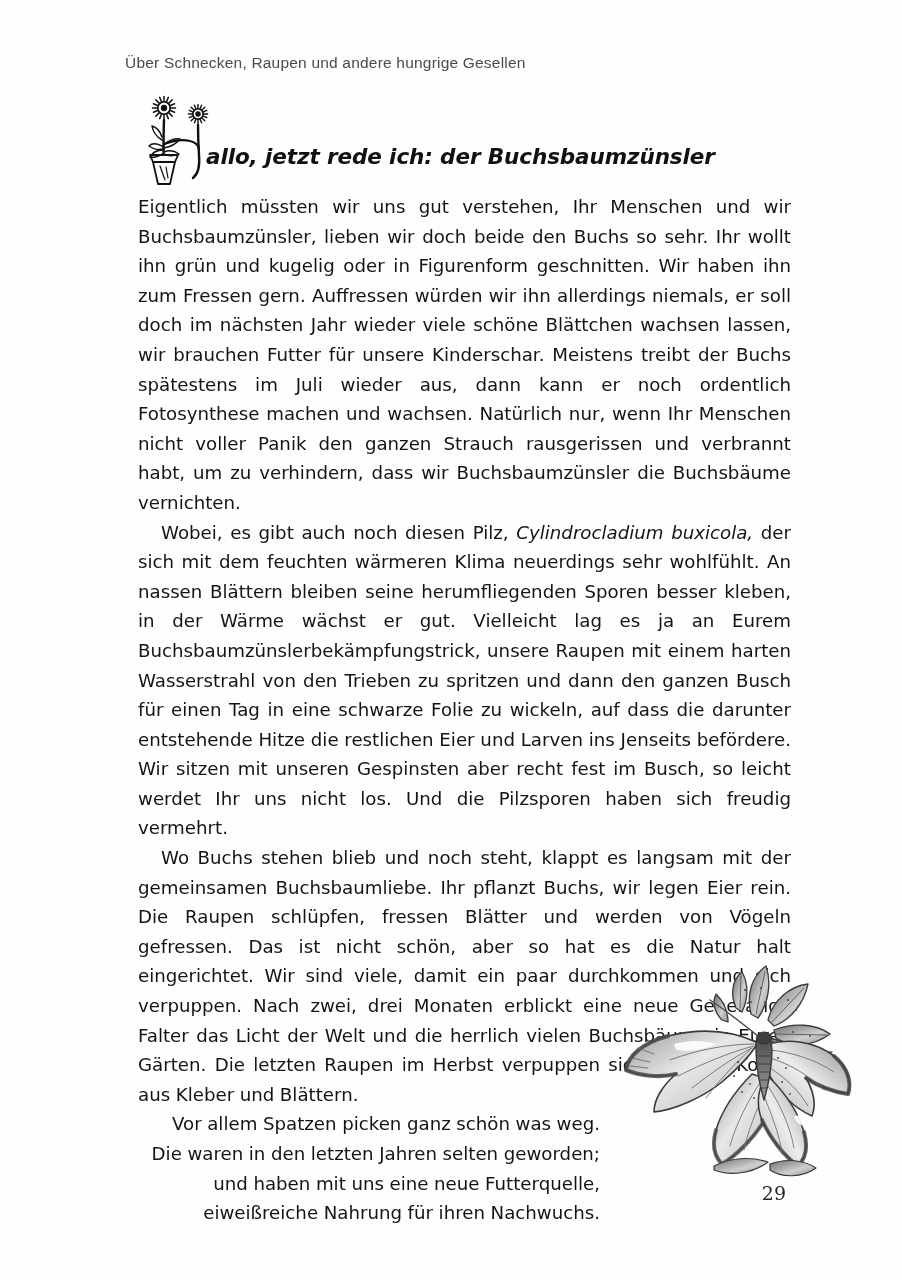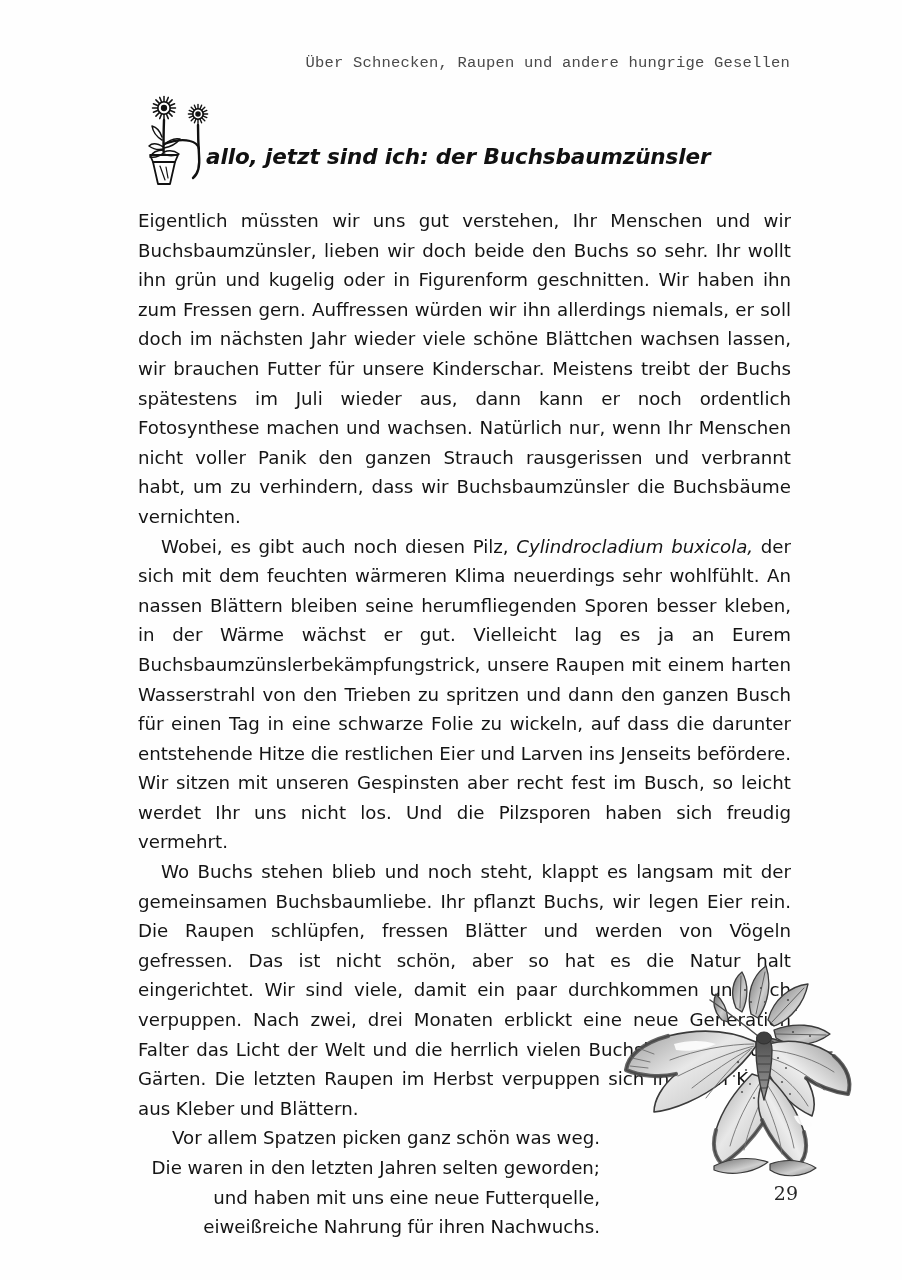--- a/index.html
+++ b/index.html
@@ -19,24 +19,23 @@
   .page {
     position: absolute;
     inset: 0;
     background: #fefefe;
   }
 
   
   .running-head {
     position: absolute;
     top: 54px;
-    left: 138px;
+    left: 125px;
     width: 652px;
-    text-align: right;
-    font-family: Liberation Mono, monospace;
+    font-family: Liberation Sans, sans-serif;
     font-size: 15.5px;
     letter-spacing: 0.2px;
     color: #4a4a4a;
     white-space: nowrap;
   }
 
   
   .heading-row {
     position: absolute;
     top: 92px;
@@ -63,21 +62,21 @@
     font-weight: bold;
     font-style: italic;
     letter-spacing: -0.1px;
     color: #111111;
     white-space: nowrap;
   }
 
   
   .body-col {
     position: absolute;
-    top: 206px;
+    top: 192px;
     left: 138px;
     width: 653px;
   }
 
   p.para {
     margin: 0;
     font-family: "DejaVu Sans", sans-serif;
     font-size: 18.2px;
     line-height: 29.6px;
     text-align: justify;
@@ -104,21 +103,21 @@
     left: 618px;
     top: 958px;
     width: 268px;
     height: 235px;
   }
   .moth-illustration svg { display: block; }
 
   
   .page-number {
     position: absolute;
-    left: 146px;
+    left: 134px;
     top: 1182px;
     width: 652px;
     text-align: right;
     font-family: "DejaVu Serif", serif;
     font-size: 19px;
     color: #262626;
   }
 </style>
 </head>
 <body>
@@ -191,21 +190,21 @@
           <path d="M24,45 C22,39 18,35 14,34 C15,40 19,45 24,48"></path>
 
           <path d="M12,63 L40,63 L37,70 L15,70 Z" stroke-width="1.8"></path>
           <path d="M15,70 L37,70 L32,92 L20,92 Z" stroke-width="1.8"></path>
           <path d="M22,74 L27,88" stroke-width="1.2"></path>
           <path d="M28,75 L30,86" stroke-width="1.2"></path>
         </g>
       </svg>
     </div>
 
-    <div class="heading-text">allo, jetzt sind ich: der Buchsbaumzünsler</div>
+    <div class="heading-text">allo, jetzt rede ich: der Buchsbaumzünsler</div>
   </div>
 
   <div class="body-col">
 
     <p class="para">Eigentlich müssten wir uns gut verstehen, Ihr Menschen und wir Buchsbaumzünsler, lieben wir doch beide den Buchs so sehr. Ihr wollt ihn grün und kugelig oder in Figurenform geschnitten. Wir haben ihn zum Fressen gern. Auffressen würden wir ihn allerdings niemals, er soll doch im nächsten Jahr wieder viele schöne Blättchen wachsen lassen, wir brauchen Futter für unsere Kinderschar. Meistens treibt der Buchs spätestens im Juli wieder aus, dann kann er noch ordentlich Fotosynthese machen und wachsen. Natürlich nur, wenn Ihr Menschen nicht voller Panik den ganzen Strauch rausgerissen und verbrannt habt, um zu verhindern, dass wir Buchsbaumzünsler die Buchsbäume vernichten.</p>
 
     <p class="para"><span>Wobei, es gibt auch noch diesen Pilz, </span><em>Cylindrocladium buxicola,</em><span> der sich mit dem feuchten wärmeren Klima neuerdings sehr wohlfühlt. An nassen Blättern bleiben seine herumfliegenden Sporen besser kleben, in der Wärme wächst er gut. Vielleicht lag es ja an Eurem Buchsbaumzünslerbekämpfungstrick, unsere Raupen mit einem harten Wasserstrahl von den Trieben zu spritzen und dann den ganzen Busch für einen Tag in eine schwarze Folie zu wickeln, auf dass die darunter entstehende Hitze die restlichen Eier und Larven ins Jenseits befördere. Wir sitzen mit unseren Gespinsten aber recht fest im Busch, so leicht werdet Ihr uns nicht los. Und die Pilzsporen haben sich freudig vermehrt.</span></p>
 
     <p class="para">Wo Buchs stehen blieb und noch steht, klappt es langsam mit der gemeinsamen Buchsbaumliebe. Ihr pflanzt Buchs, wir legen Eier rein. Die Raupen schlüpfen, fressen Blätter und werden von Vögeln gefressen. Das ist nicht schön, aber so hat es die Natur halt eingerichtet. Wir sind viele, damit ein paar durchkommen und sich verpuppen. Nach zwei, drei Monaten erblickt eine neue Generation Falter das Licht der Welt und die herrlich vielen Buchsbäume in Euren Gärten. Die letzten Raupen im Herbst verpuppen sich in einen Kokon aus Kleber und Blättern.</p>
 

